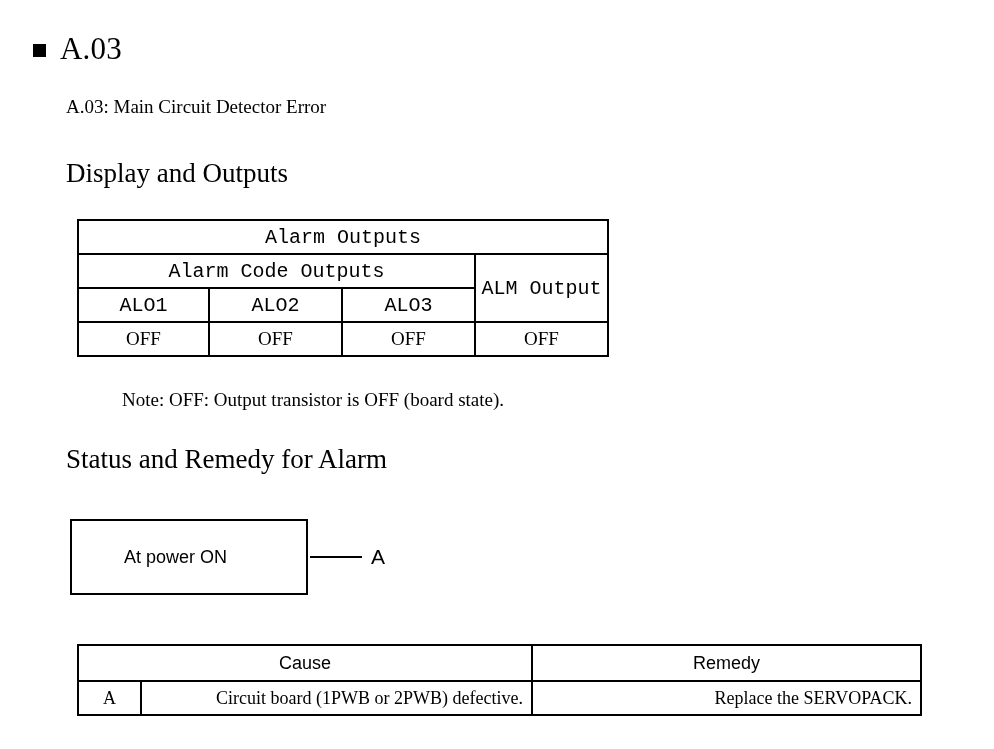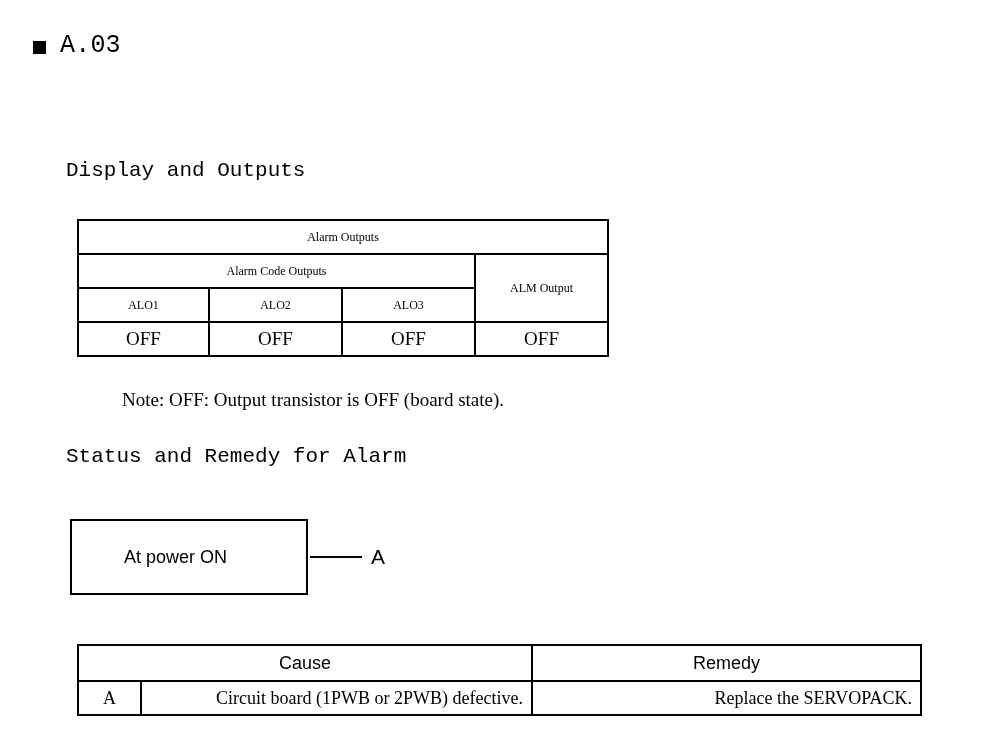--- a/index.html
+++ b/index.html
@@ -32,42 +32,42 @@
   }
   .bullet-square {
     width: 13px;
     height: 13px;
     background: #000;
     display: block;
     position: relative;
     top: 2px;
   }
   .alarm-heading-text {
-    font-family: Liberation Mono, monospace;
-    font-size: 25px;
+    font-family: Liberation Serif, serif;
+    font-size: 31px;
     line-height: 1;
     letter-spacing: 0.2px;
     text-align: right;
   }
 
   
   .alarm-subtitle {
     position: absolute;
     left: 66px;
     top: 96px;
     font-family: "Liberation Serif", serif;
     font-size: 19px;
     line-height: 1.2;
   }
 
   
   .section-heading {
     position: absolute;
-    font-family: Liberation Mono, monospace;
-    font-size: 21px;
+    font-family: Liberation Serif, serif;
+    font-size: 27px;
     line-height: 1;
   }
   .section-heading.display-outputs { left: 66px; top: 160px; }
   .section-heading.status-remedy   { left: 66px; top: 446px; }
 
   
   .alarm-table {
     position: absolute;
     left: 77px;
     top: 219px;
@@ -76,22 +76,22 @@
     table-layout: fixed;
   }
   .alarm-table td {
     border: 2px solid #000;
     height: 32px;
     text-align: center;
     vertical-align: middle;
     padding: 0 2px;
   }
   .alarm-table .hdr {
-    font-family: Liberation Serif, serif;
-    font-size: 12px;
+    font-family: Liberation Mono, monospace;
+    font-size: 20px;
   }
   .alarm-table .val {
     font-family: "Liberation Serif", serif;
     font-size: 19px;
   }
   .col-alo1 { width: 131px; }
   .col-alo2 { width: 133px; }
   .col-alo3 { width: 133px; }
   .col-alm  { width: 133px; }
 
@@ -187,20 +187,21 @@
 </head>
 <body>
 
 <div class="page">
 
   <div class="alarm-heading">
     <span class="bullet-square"></span>
     <span class="alarm-heading-text">A.03</span>
   </div>
 
+  <div class="alarm-subtitle">A.03: Main Circuit Detector Error</div>
 
   <div class="section-heading display-outputs">Display and Outputs</div>
 
   <table class="alarm-table">
     <colgroup>
       <col class="col-alo1">
         <col class="col-alo2">
         <col class="col-alo3">
         <col class="col-alm">
     </colgroup>

